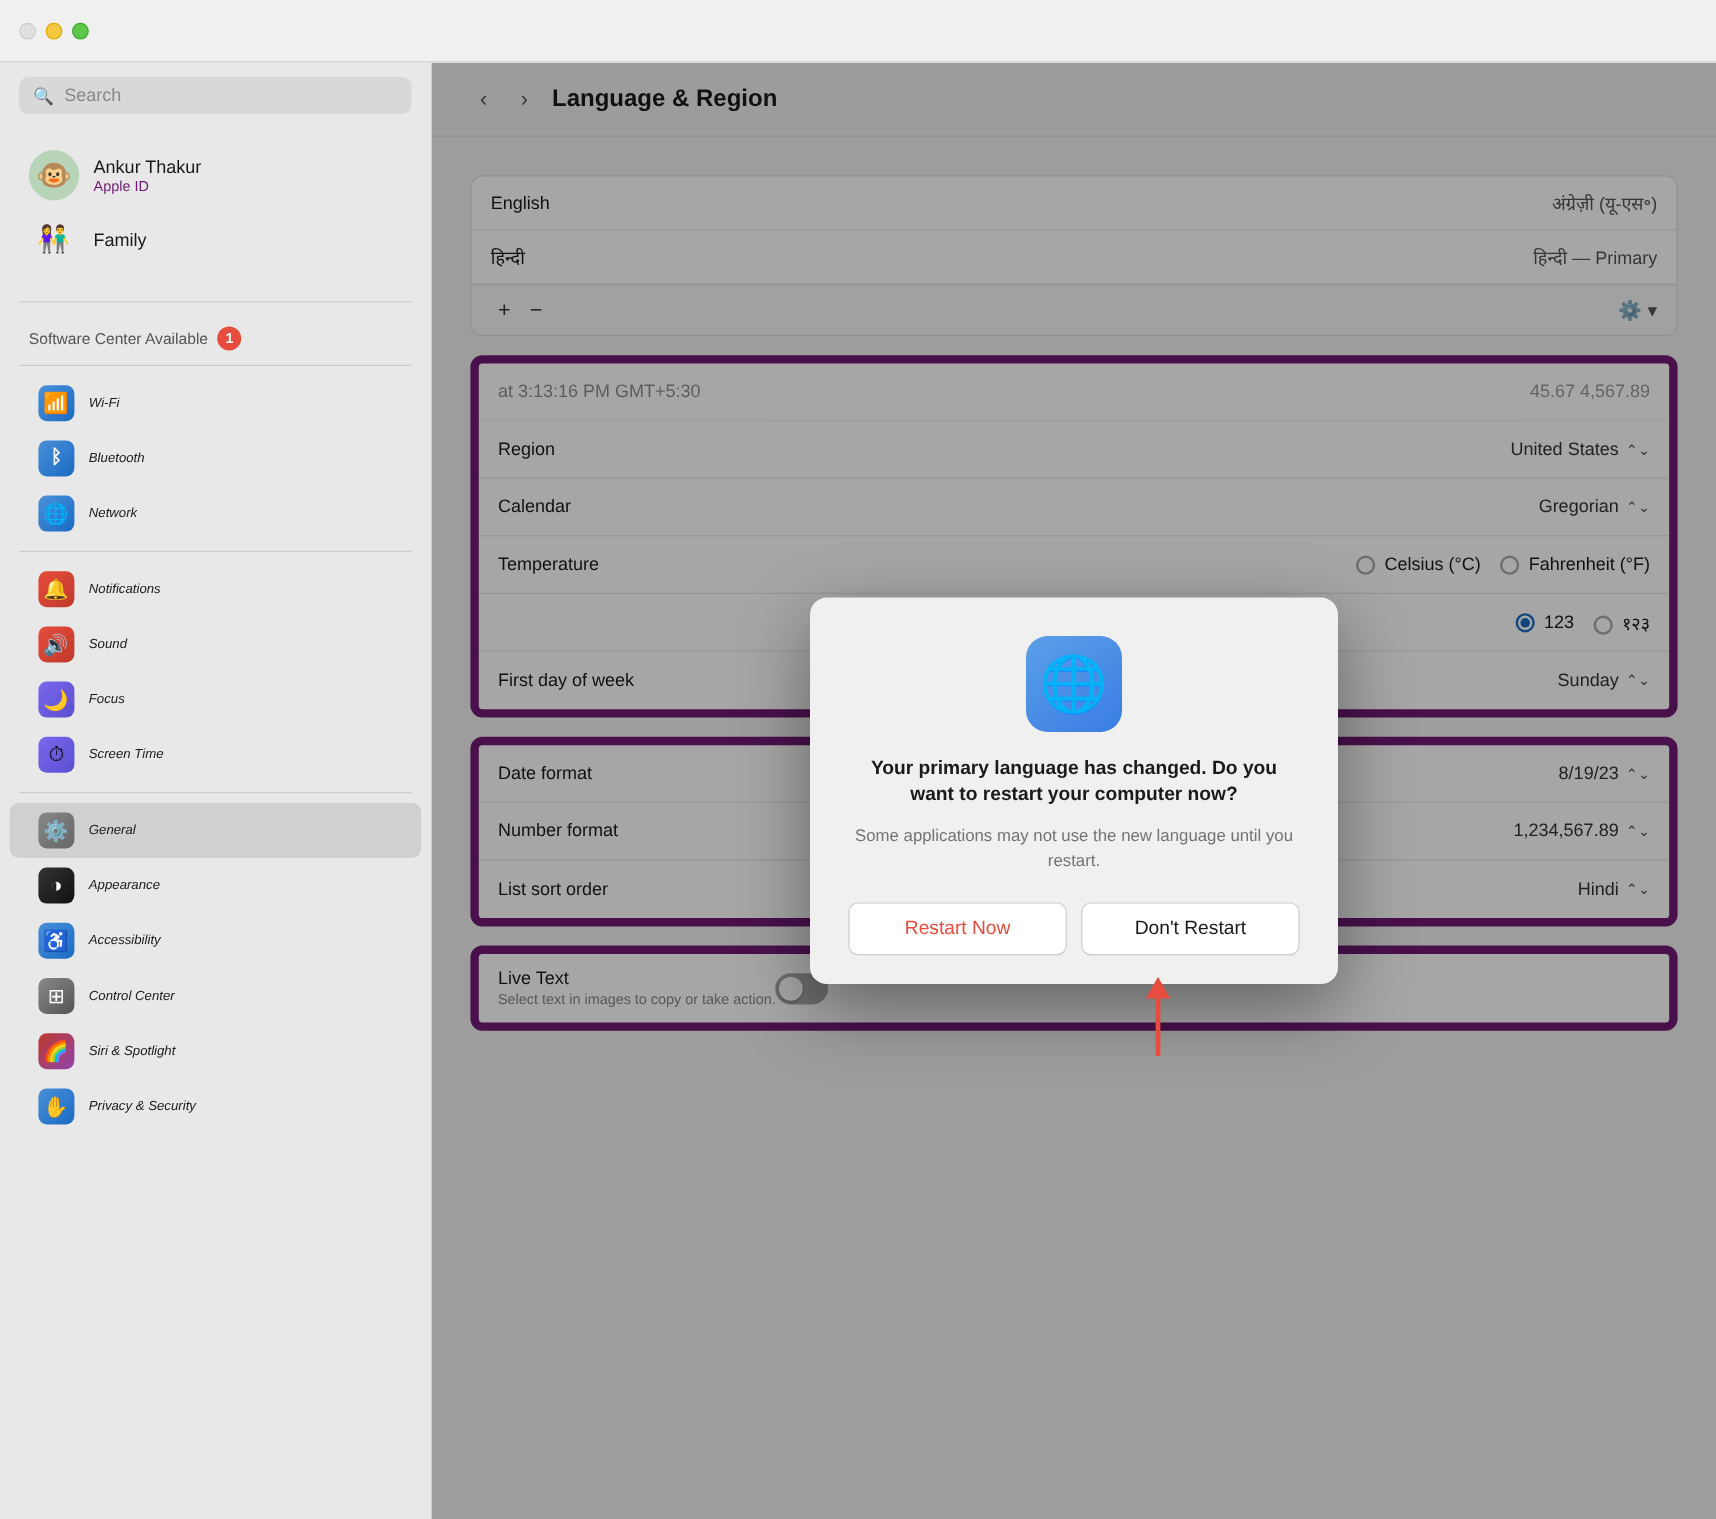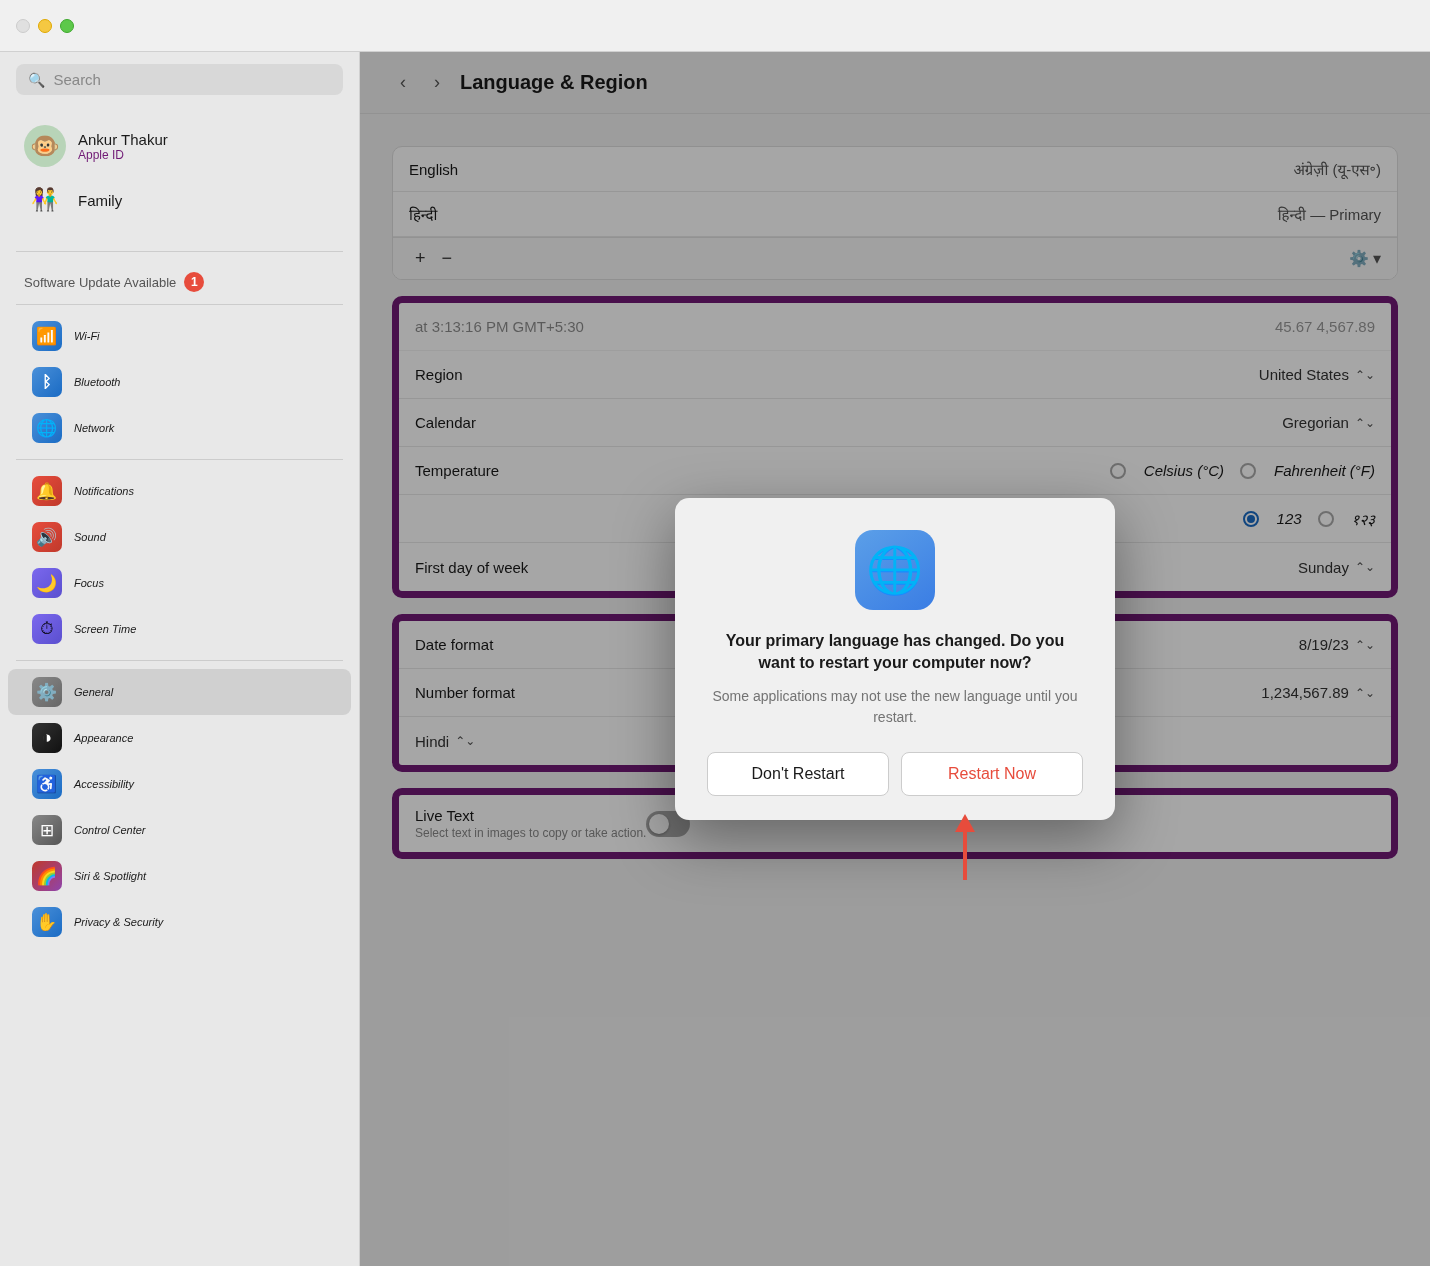--- a/index.html
+++ b/index.html
@@ -283,23 +283,22 @@
     }
     .select-arrow { color: #555; font-size: 12px; }
 
     .radio-group {
       display: flex;
       gap: 16px;
       align-items: center;
     }
     .radio-option {
       display: flex;
-      align-items: center;
-      gap: 18px;
-      font-style: italic;
+      align-items: flex-end;
+      gap: 8px;
     }
     .radio-dot {
       width: 16px;
       height: 16px;
       border-radius: 50%;
       border: 2px solid #aaa;
       display: flex;
       align-items: center;
       justify-content: center;
     }
@@ -478,21 +477,21 @@
         <div class="family-avatar">
           <span>👫</span>
         </div>
         <div class="family-name">Family</div>
       </div>
     </div>
 
     <div class="sidebar-divider"></div>
 
     <div class="sidebar-section-header">
-      <span>Software Update Available</span>
+      <span>Software Center Available</span>
       <span class="update-badge">1</span>
     </div>
 
     <div class="sidebar-divider"></div>
 
     <div class="sidebar-item">
       <div class="sidebar-icon icon-wifi">📶</div>
       <span class="sidebar-label">Wi-Fi</span>
     </div>
     <div class="sidebar-item">
@@ -648,20 +647,21 @@
           </span>
         </div>
         <div class="settings-row">
           <span class="settings-label">Number format</span>
           <span class="settings-value">
             <span>1,234,567.89</span>
             <span class="select-arrow">⌃⌄</span>
           </span>
         </div>
         <div class="settings-row">
+          <span class="settings-label">List sort order</span>
           <span class="settings-value">
             <span>Hindi</span>
             <span class="select-arrow">⌃⌄</span>
           </span>
         </div>
       </div>
 
       <div class="settings-group">
         <div class="settings-row">
           <div>
@@ -674,22 +674,22 @@
 
     </div>
 
     <div class="modal-overlay">
       <div class="modal-wrapper">
         <div class="modal">
           <div class="modal-icon">🌐</div>
           <div class="modal-title">Your primary language has changed. Do you want to restart your computer now?</div>
           <div class="modal-body">Some applications may not use the new language until you restart.</div>
           <div class="modal-buttons">
+            <button class="modal-btn primary">Restart Now</button>
             <button class="modal-btn">Don't Restart</button>
-            <button class="modal-btn primary">Restart Now</button>
           </div>
         </div>
 
         <div class="red-arrow">
           <div class="arrow-head"></div>
           <div class="arrow-body"></div>
         </div>
       </div>
     </div>
 

